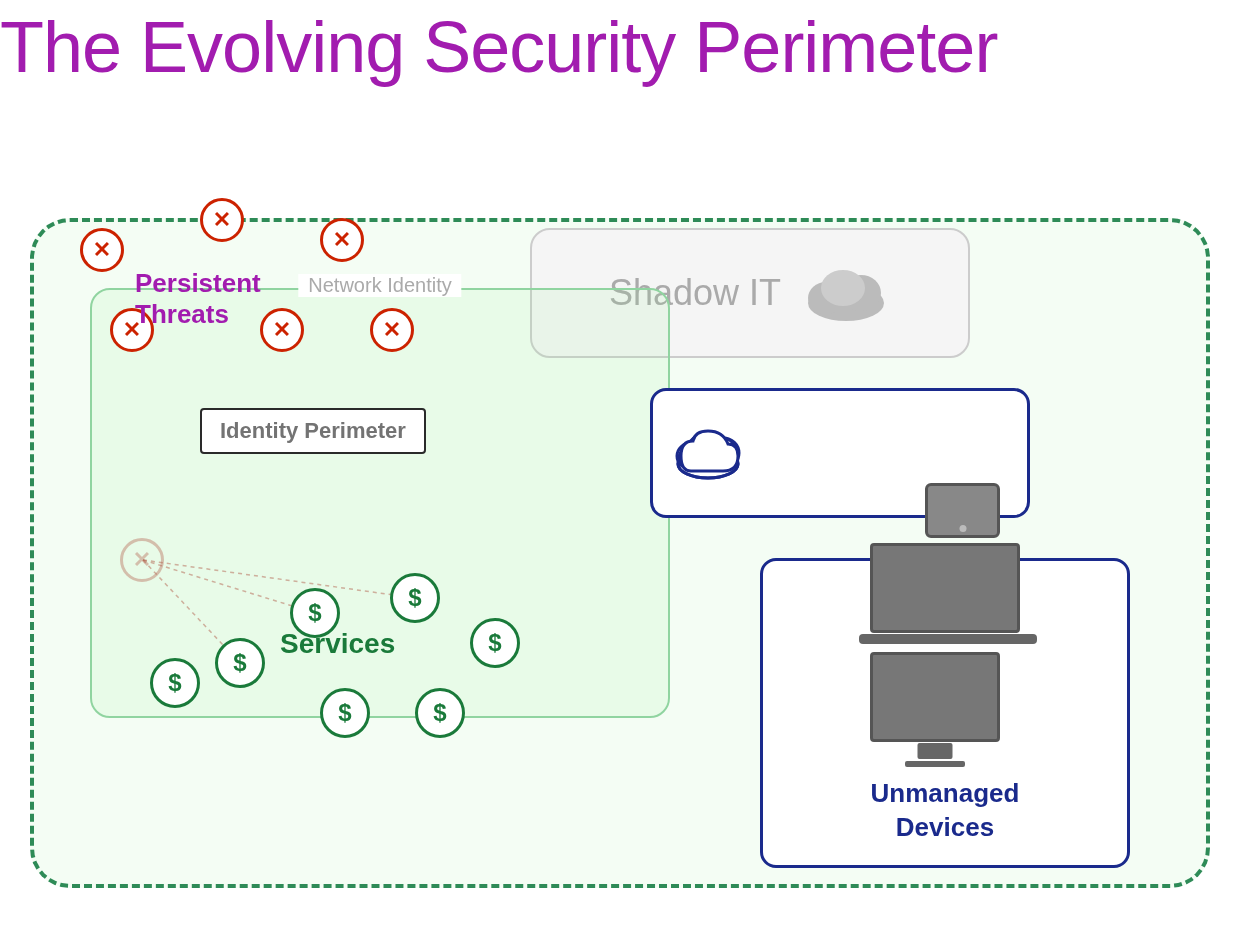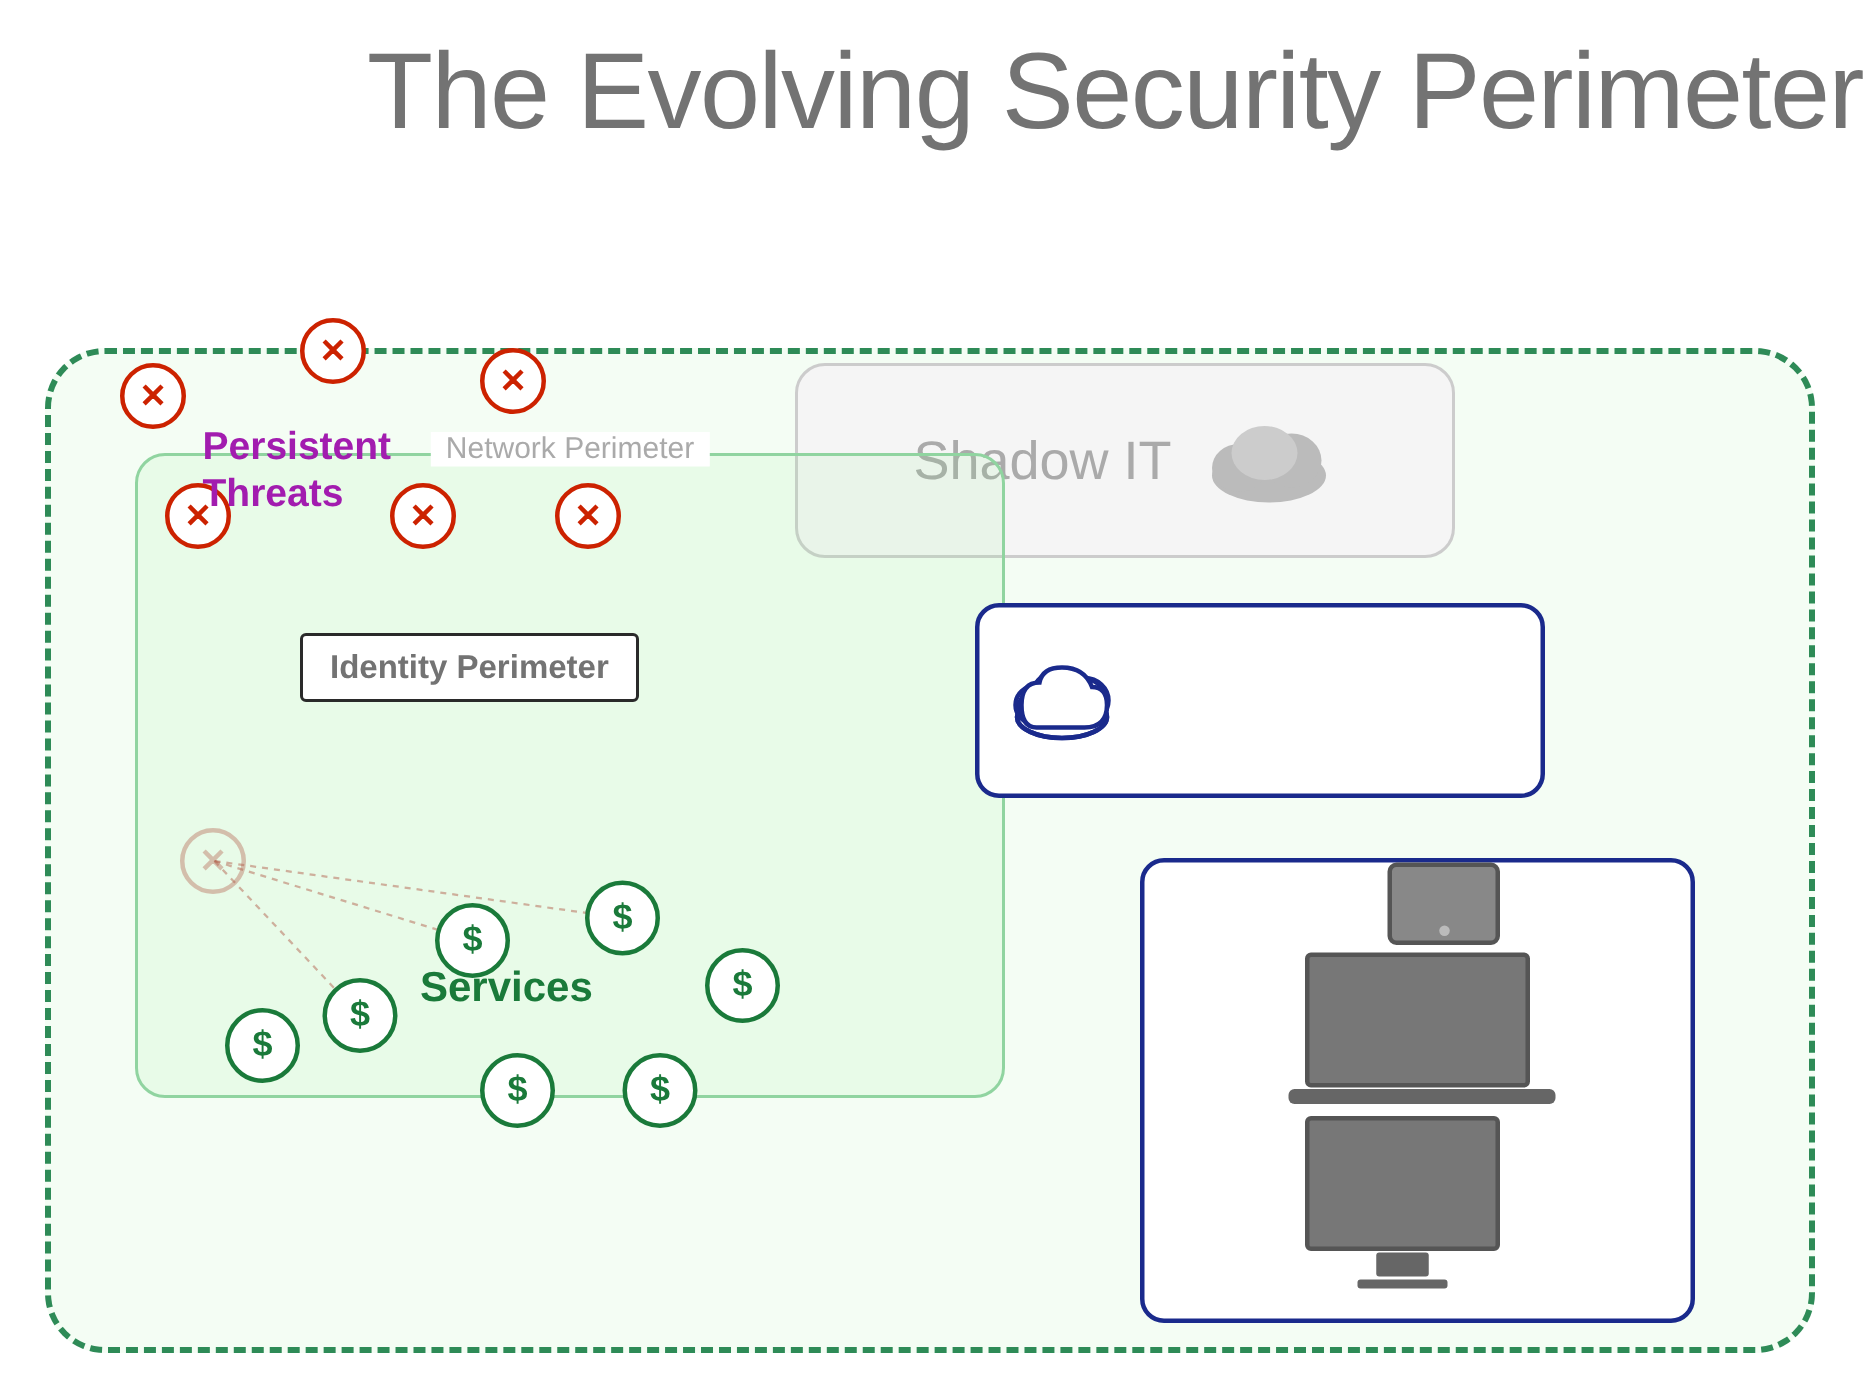--- a/index.html
+++ b/index.html
@@ -7,25 +7,25 @@
     body {
       background: #ffffff;
       font-family: 'Segoe UI', Arial, sans-serif;
       width: 1242px;
       height: 932px;
       overflow: hidden;
       position: relative;
     }
 
     .main-title {
-      color: #737373;
+      color: #a21caf;
       font-size: 72px;
       font-weight: 300;
-      text-align: right;
-      padding-top: 20px;
+      text-align: left;
+      padding-top: 6px;
       padding-bottom: 10px;
       letter-spacing: -1px;
     }
 
     .diagram-area {
       position: relative;
       width: 1242px;
       height: 820px;
     }
 
@@ -267,21 +267,21 @@
 
       <svg width="90" height="60" viewBox="0 0 90 60">
         <ellipse cx="45" cy="40" rx="38" ry="18" fill="#bbb"></ellipse>
         <ellipse cx="25" cy="35" rx="18" ry="16" fill="#bbb"></ellipse>
         <ellipse cx="60" cy="30" rx="20" ry="18" fill="#bbb"></ellipse>
         <ellipse cx="42" cy="25" rx="22" ry="18" fill="#ccc"></ellipse>
       </svg>
     </div>
 
     <div class="network-perimeter">
-      <span class="network-perimeter-label">Network Perimeter</span>
+      <span class="network-perimeter-label">Network Identity</span>
     </div>
 
     <div class="identity-perimeter-box">
       <span>Identity Perimeter</span>
     </div>
 
     <div class="persistent-threats">
       <div class="x-icon x1">✕</div>
       <div class="x-icon x2">✕</div>
       <div class="x-icon x3">✕</div>
@@ -340,16 +340,17 @@
 
         <div style="width:150px;height:90px;border:3px solid #555;border-radius:4px;background:#777;position:relative;margin-bottom:14px;">
           <div style="position:absolute;bottom:-14px;left:-14px;width:178px;height:10px;background:#666;border-radius:4px;"></div>
         </div>
 
         <div style="width:130px;height:90px;border:3px solid #555;border-radius:4px;background:#777;position:relative;margin-bottom:20px;align-self:flex-start;">
           <div style="position:absolute;bottom:-20px;left:50%;transform:translateX(-50%);width:35px;height:16px;background:#666;border-radius:2px;"></div>
           <div style="position:absolute;bottom:-28px;left:50%;transform:translateX(-50%);width:60px;height:6px;background:#666;border-radius:2px;"></div>
         </div>
       </div>
+      <div class="unmanaged-label">Unmanaged<br>Devices</div>
     </div>
 
   </div>
 </div>
 
 </body></html>

